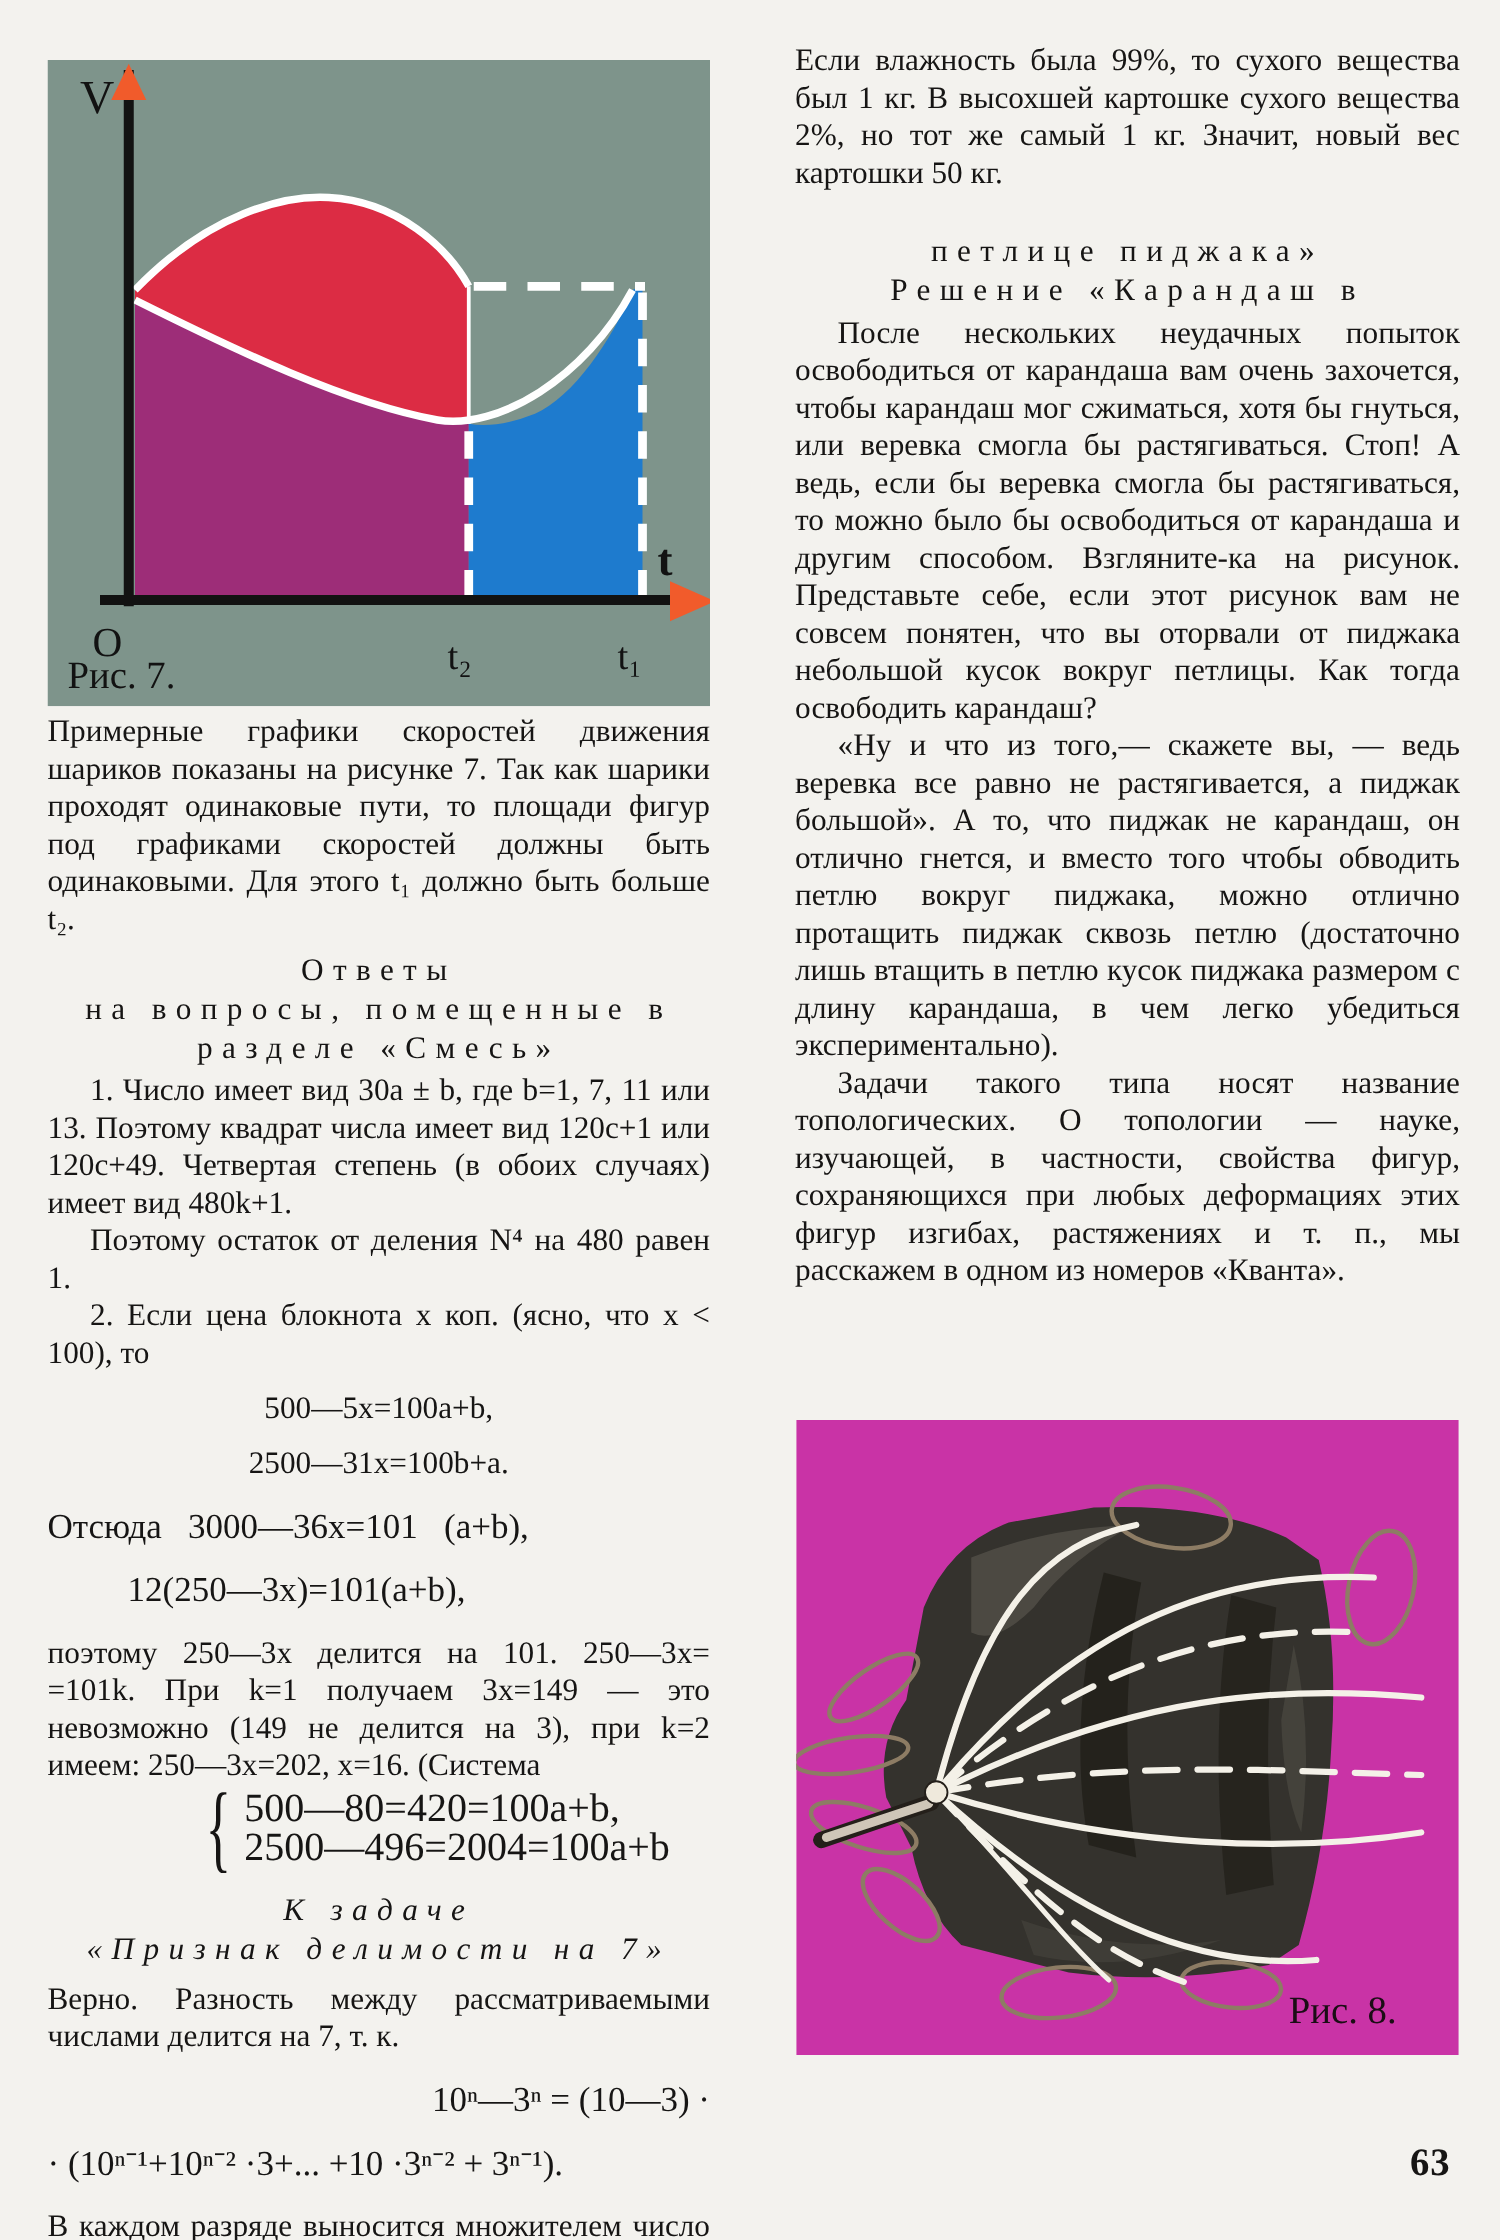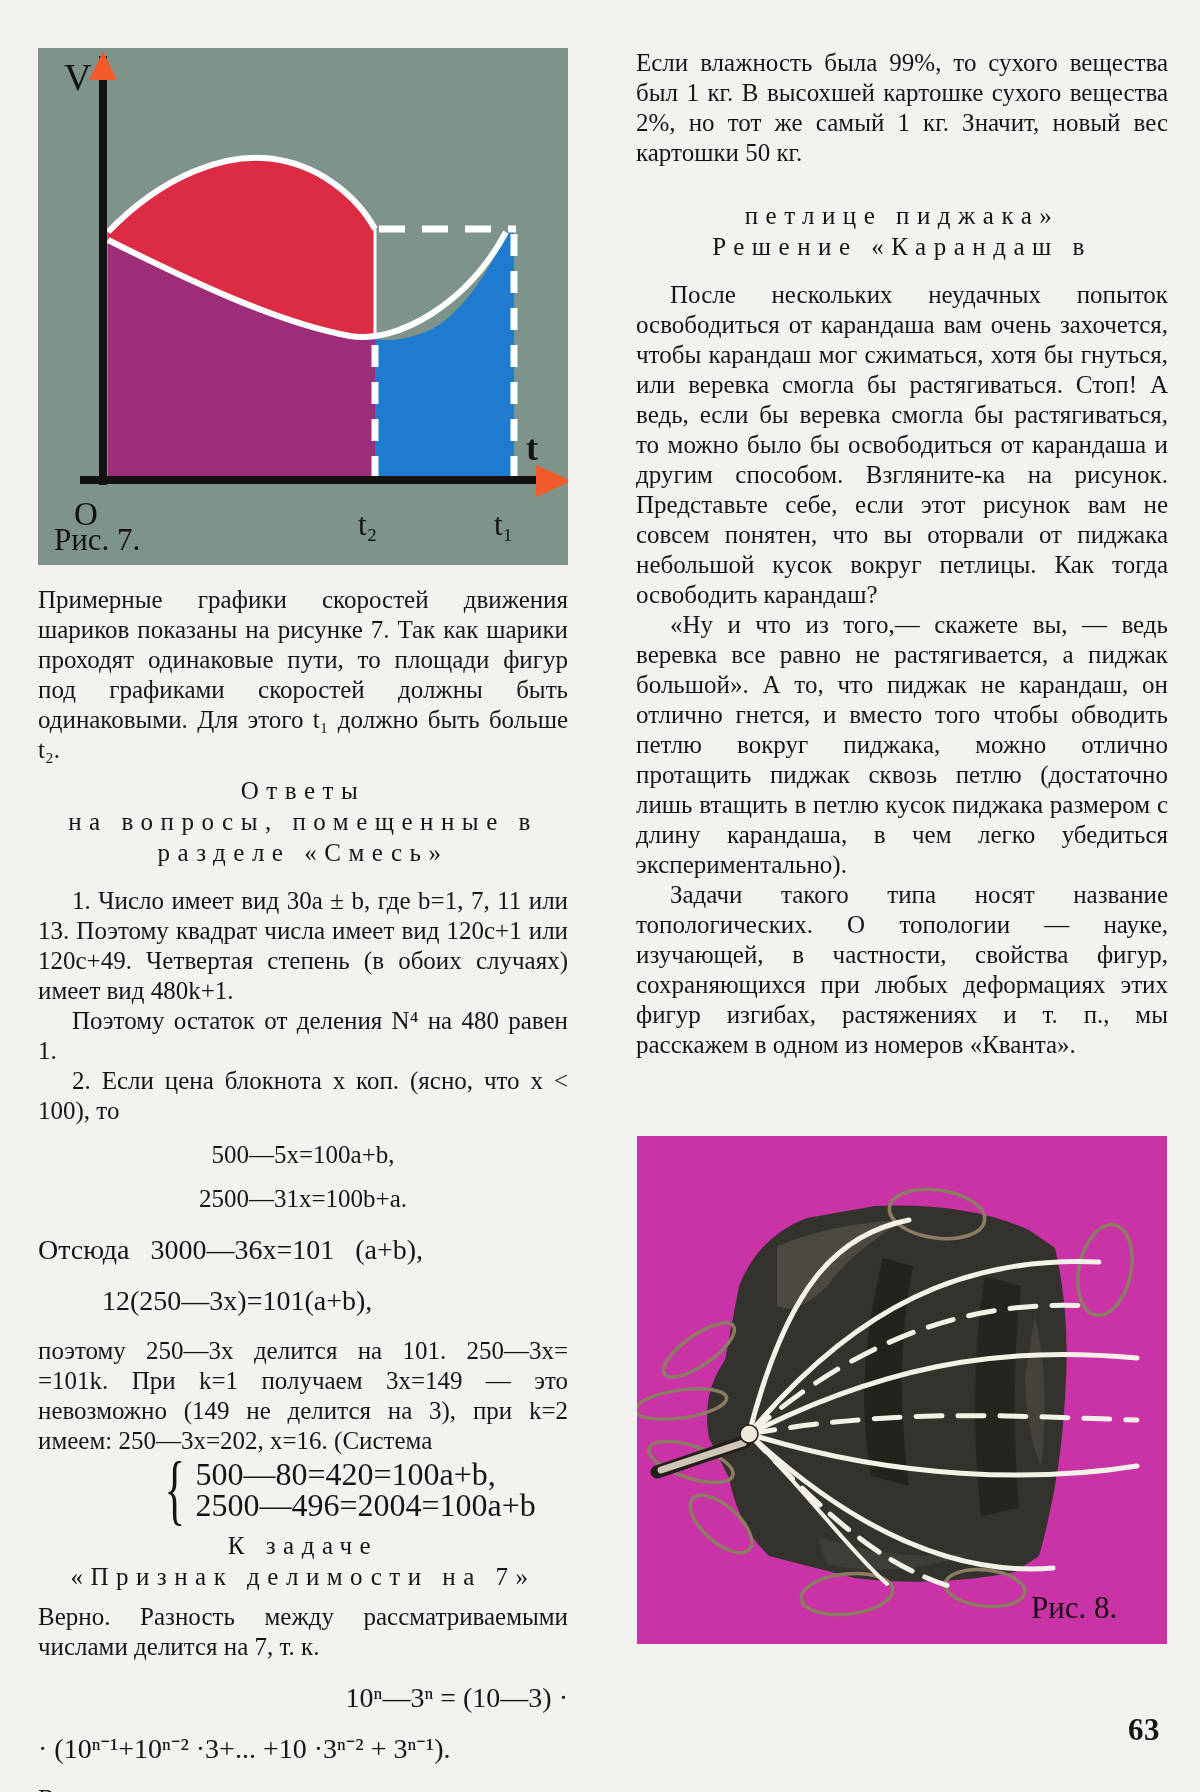--- a/index.html
+++ b/index.html
@@ -9,24 +9,24 @@
     font-family:"Liberation Serif", serif; color:#161514;
   }
   .leftcol  { position:absolute; left:38px;  top:48px; width:530px; }
   .rightcol { position:absolute; left:636px; top:30px; width:532px; }
   .body-text { font-size:25px; line-height:30px; text-align:justify; margin:0; }
   .ind { text-indent:34px; }
   .keep-sp { white-space:pre-wrap; }
   .hdr { font-size:25px; line-height:31px; text-align:center; letter-spacing:.30em; margin:0; }
   .eq-center { font-size:25px; line-height:31px; text-align:center; margin:13px 0; }
   .eq-left   { font-size:28px; line-height:31px; text-align:left; margin:20px 0; }
-  .mt-para    { margin-top:20px; }
+  .mt-para    { margin-top:6px; }
   .mt-hdr     { margin-top:10px; }
-  .mt-sec     { margin-top:18px; }
-  .mt-sec2    { margin-top:8px; }
+  .mt-sec     { margin-top:4px; }
+  .mt-sec2    { margin-top:19px;font-style:italic; }
   .indent64   { margin-left:64px; }
   .indent70   { margin-left:70px;text-align:right; }
   .system-wrap { display:flex; align-items:center; margin:2px 0 2px 118px; }
   .system-brace {
     font-size:78px; line-height:64px; font-weight:400;
     transform:scaleX(.55); transform-origin:center; margin-right:2px;
   }
   .system-lines { font-size:32px; line-height:31px; text-align:left; }
   .fig7-svg, .fig8-svg { display:block; }
   .fig8-box { position:absolute; left:637px; top:1136px; width:578px; height:508px; }

